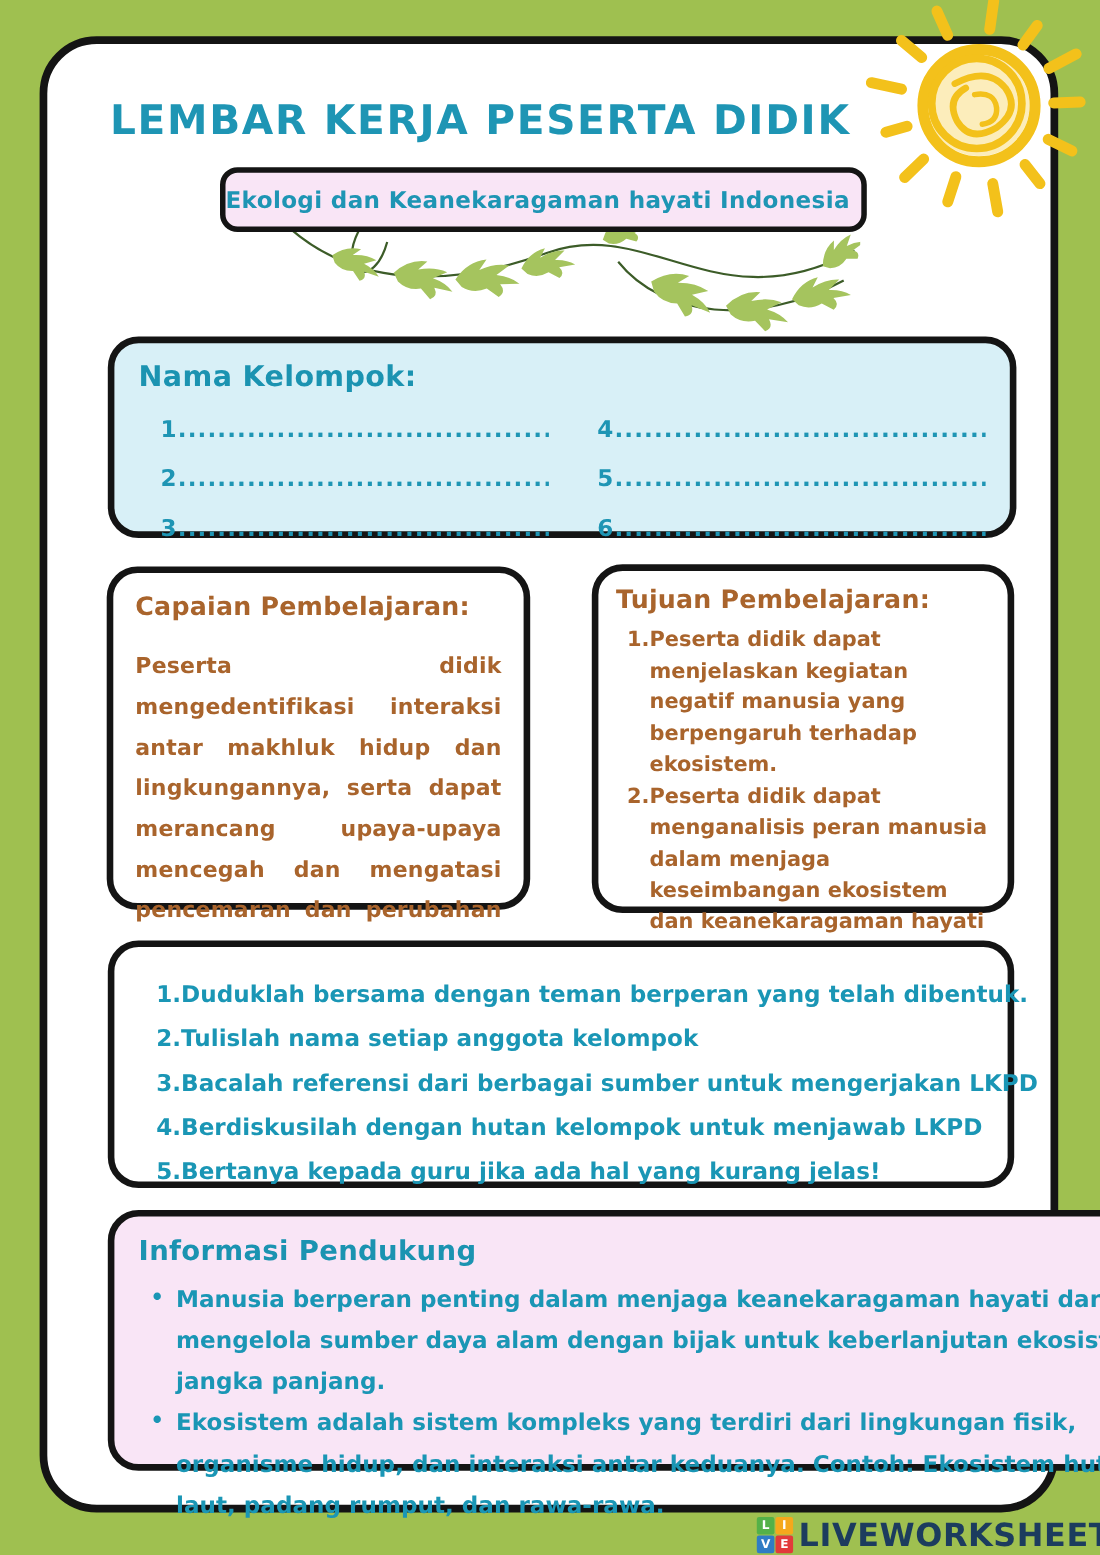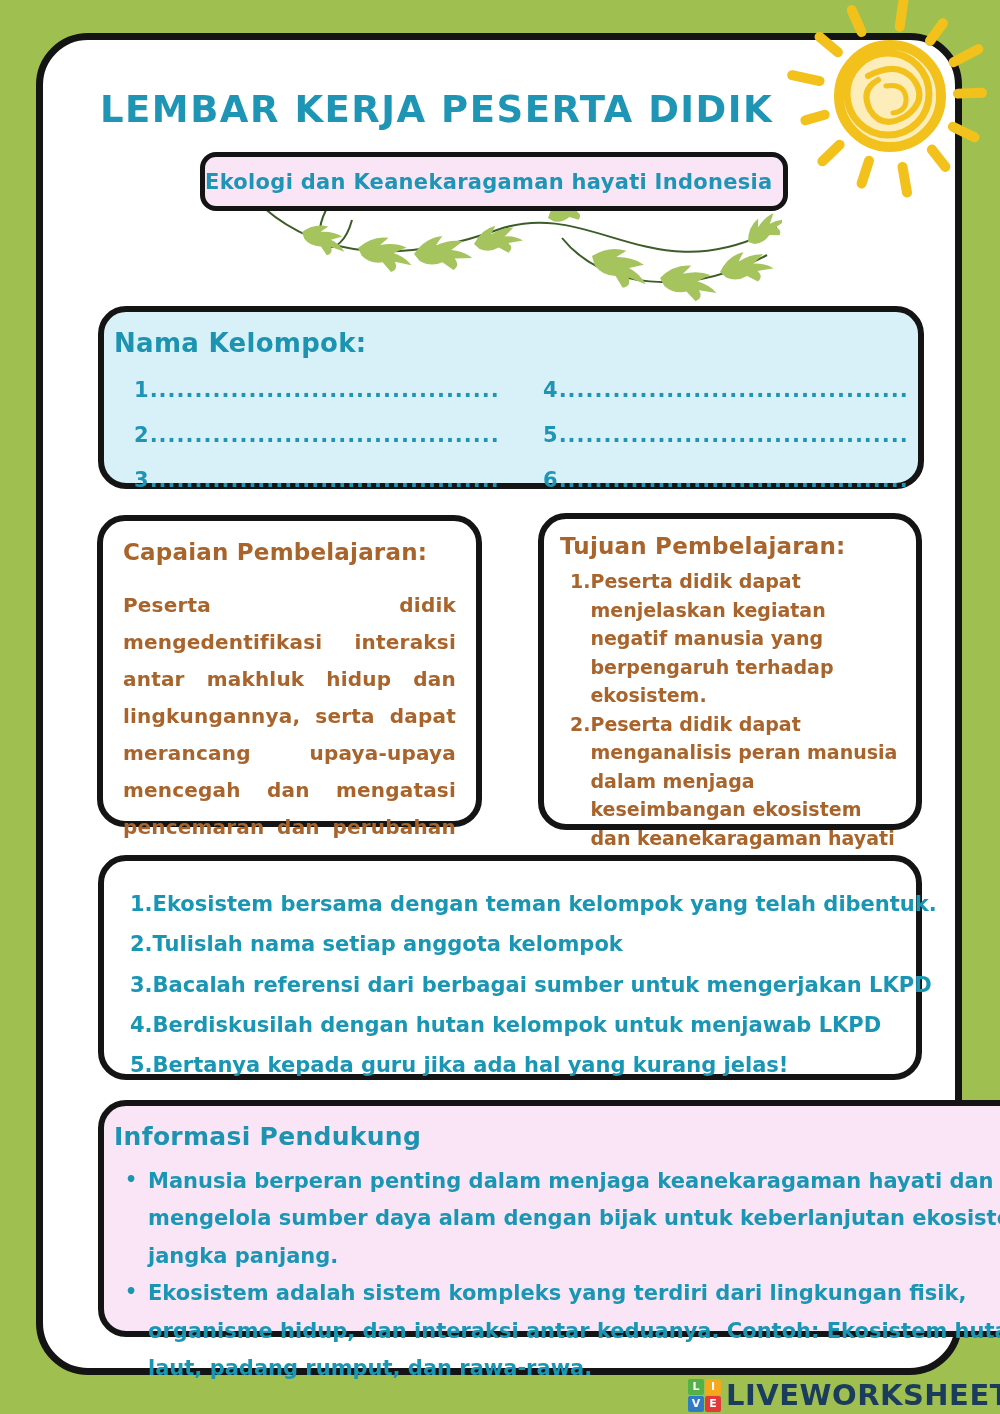--- a/index.html
+++ b/index.html
@@ -24,21 +24,21 @@
     background:#f9e5f6; border:5px solid #141414; border-radius:16px;
     display:flex; align-items:center; z-index:2;
   }
   .banner span{
     font-size:21px; font-weight:800; color:#1e95b4; letter-spacing:0.3px; white-space:nowrap;
   }
   .vine{ position:absolute; left:262px; top:200px; z-index:1; }
 
   .box{
     position:absolute; background:#fff; border:6px solid #141414; border-radius:28px;
-    padding:16px 10px;
+    padding:16px 22px;
   }
   .box-nama{ left:98px; top:306px; width:826px; height:183px; background:#d8f0f7; }
   .box-capaian{ left:97px; top:515px; width:385px; height:312px; padding:18px 20px; }
   .box-tujuan{ left:538px; top:513px; width:384px; height:317px; padding:14px 14px 14px 16px; }
   .box-petunjuk{ left:98px; top:855px; width:824px; height:225px; }
   .box-informasi{ left:98px; top:1100px; width:980px; height:237px; background:#f9e5f6; }
 
   .h-teal{ color:#1b93b1; font-size:25px; font-weight:800; letter-spacing:0.3px; }
   .h-brown{ color:#a9642c; font-size:23px; font-weight:800; letter-spacing:0.2px; }
 
@@ -177,21 +177,21 @@
         <span class="num">2.</span>
           <span> Peserta didik dapat menganalisis peran manusia dalam menjaga keseimbangan ekosistem dan keanekaragaman hayati</span>
       </div>
     </div>
   </div>
 
   <div class="box box-petunjuk">
     <div class="ol-teal">
       <div class="li">
           <span class="num">1.</span>
-          <span>Ekosistem bersama dengan teman kelompok yang telah dibentuk.</span>
+          <span>Duduklah bersama dengan teman berperan yang telah dibentuk.</span>
         </div>
       <div class="li">
           <span class="num">2.</span>
           <span>Tulislah nama setiap anggota kelompok</span>
         </div>
       <div class="li">
           <span class="num">3.</span>
           <span>Bacalah referensi dari berbagai sumber untuk mengerjakan LKPD</span>
         </div>
       <div class="li">

